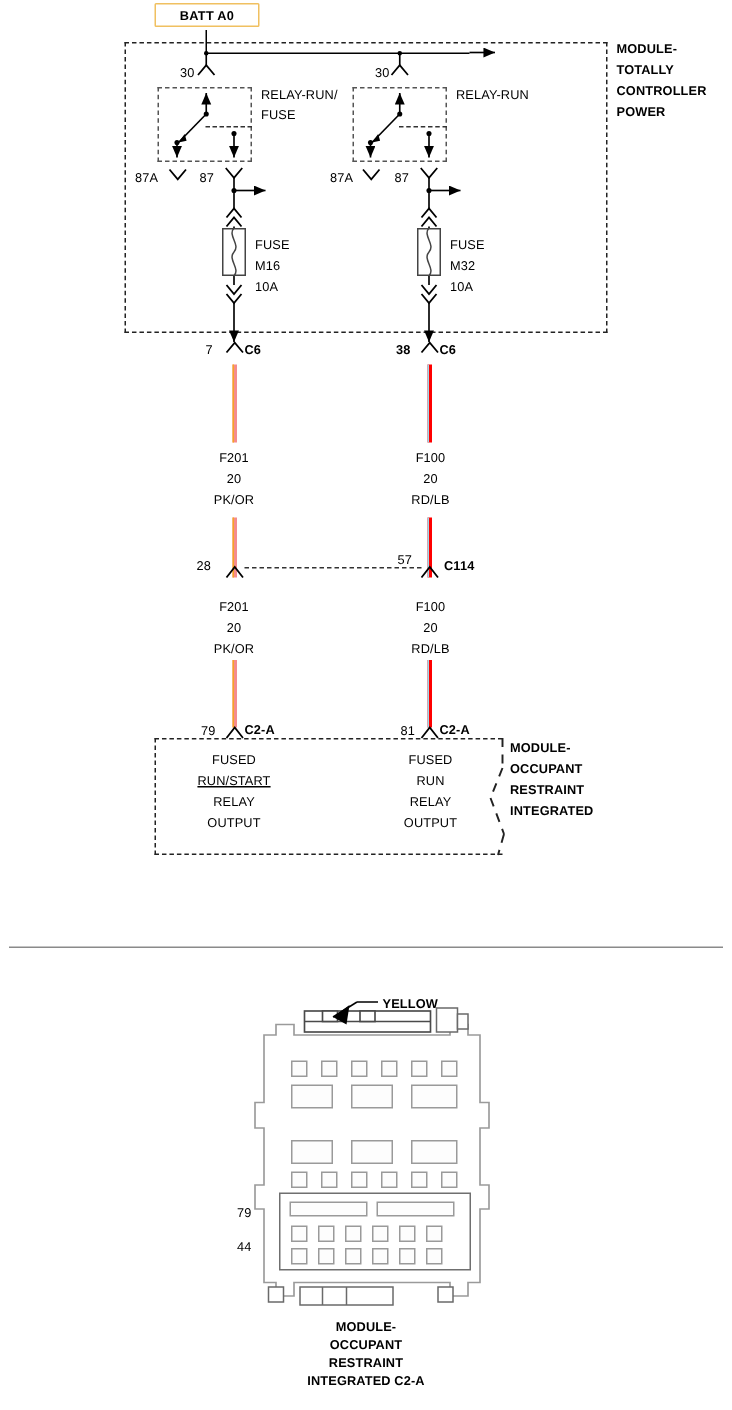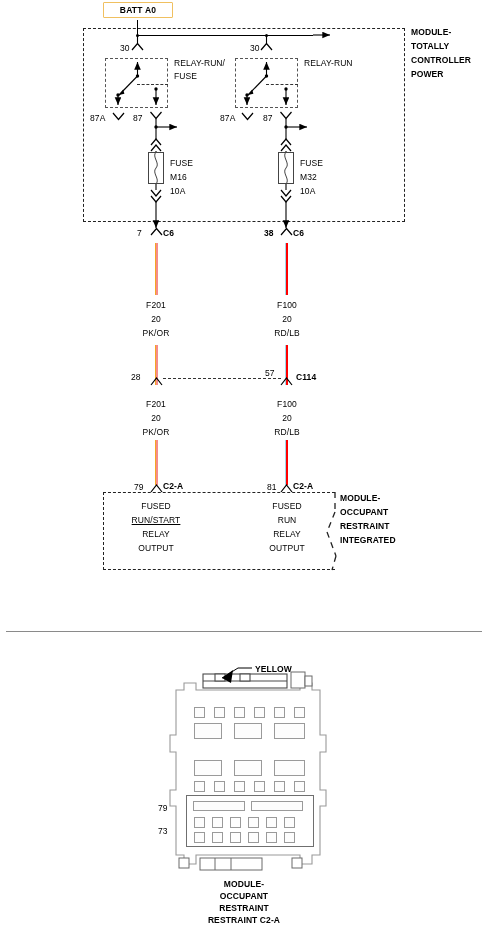--- a/index.html
+++ b/index.html
@@ -195,28 +195,28 @@
   <div class="lbl" style="left:340px;top:493px;">MODULE-</div>
   <div class="lbl" style="left:340px;top:507px;">OCCUPANT</div>
   <div class="lbl" style="left:340px;top:521px;">RESTRAINT</div>
   <div class="lbl" style="left:340px;top:535px;">INTEGRATED</div>
 
   <div class="divider" style="top:631px;"></div>
 
   <div class="lbl" style="left:255px;top:664px;">YELLOW</div>
 
   <div class="lbl norm" style="left:158px;top:803px;">79</div>
-  <div class="lbl norm" style="left:158px;top:826px;">73</div>
+  <div class="lbl norm" style="left:158px;top:826px;">44</div>
   <div class="lbl norm" style="left:303px;top:803px;">84</div>
   <div class="lbl norm" style="left:303px;top:826px;">78</div>
 
   <div class="lbl ctr" style="left:244px;top:879px;">MODULE-</div>
   <div class="lbl ctr" style="left:244px;top:891px;">OCCUPANT</div>
   <div class="lbl ctr" style="left:244px;top:903px;">RESTRAINT</div>
-  <div class="lbl ctr" style="left:244px;top:915px;">RESTRAINT C2-A</div>
+  <div class="lbl ctr" style="left:244px;top:915px;">INTEGRATED C2-A</div>
 
   <svg class="ov" viewBox="0 0 488 940" xmlns="http://www.w3.org/2000/svg">
     <defs>
       <marker id="arrowR" markerWidth="8" markerHeight="8" refX="7" refY="3" orient="auto">
         <path d="M0,0 L7,3 L0,6 z" fill="#000"></path>
       </marker>
       <marker id="arrowD" markerWidth="8" markerHeight="8" refX="7" refY="3" orient="auto">
         <path d="M0,0 L7,3 L0,6 z" fill="#000"></path>
       </marker>
     </defs>

